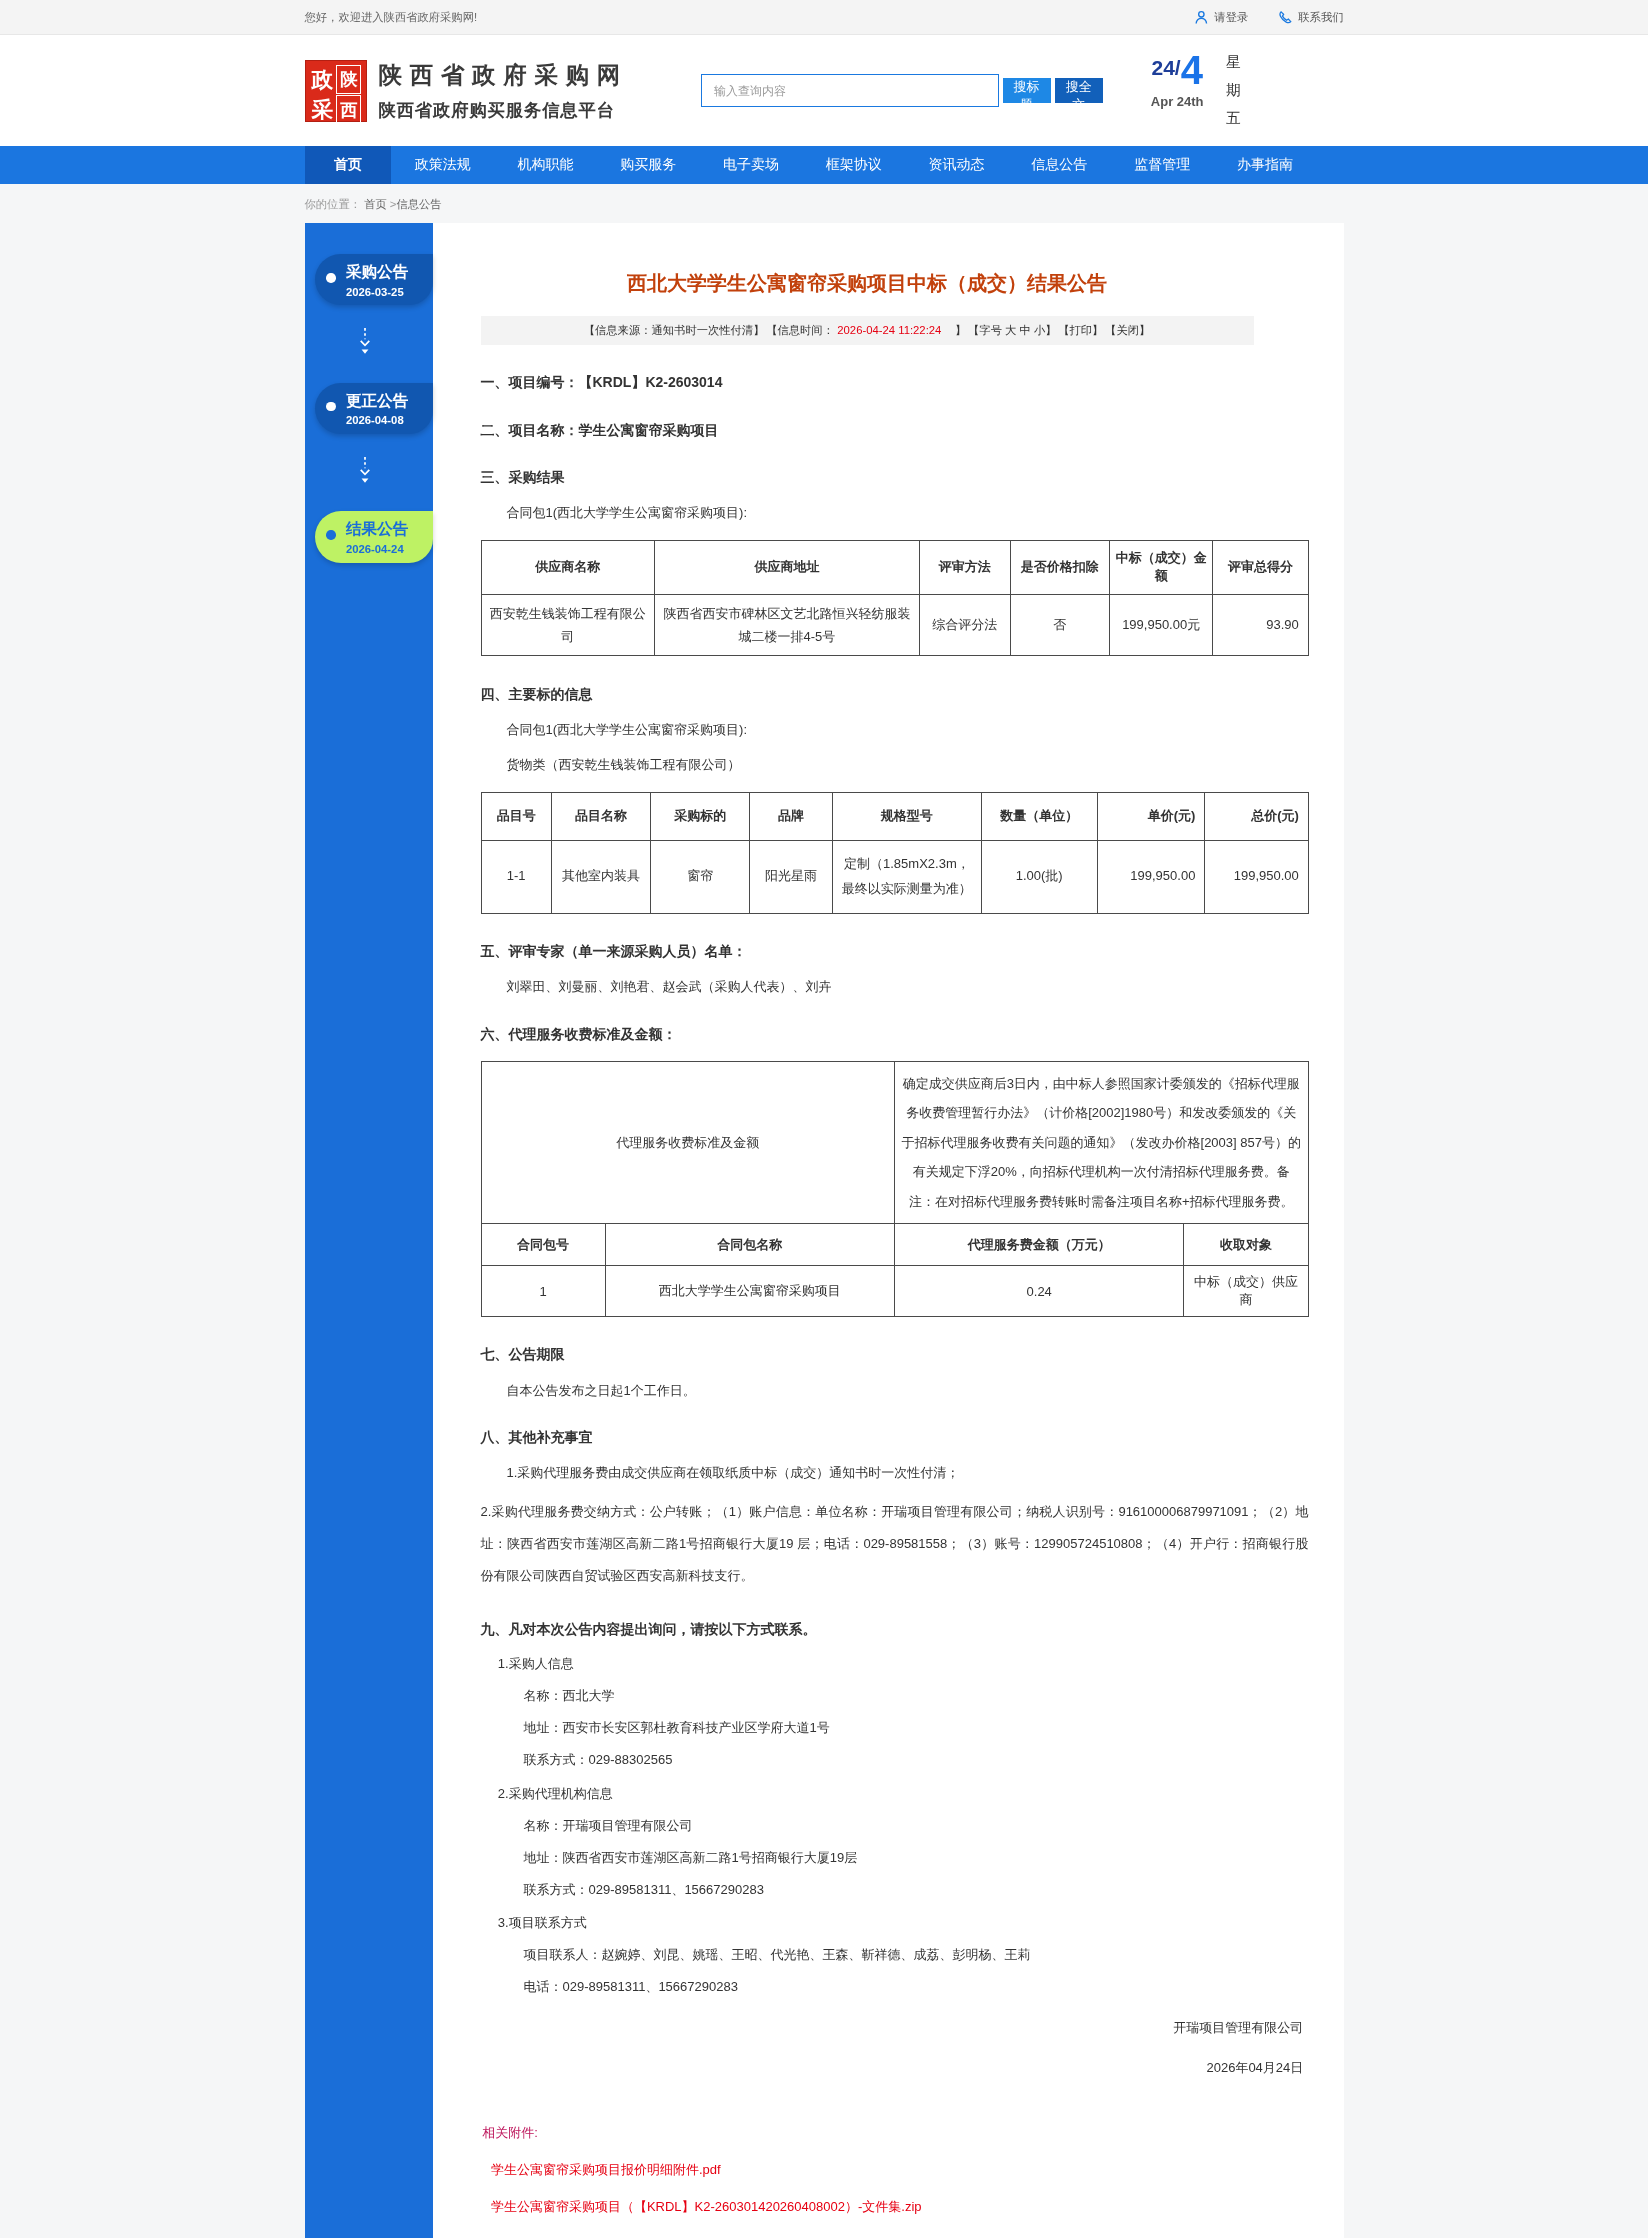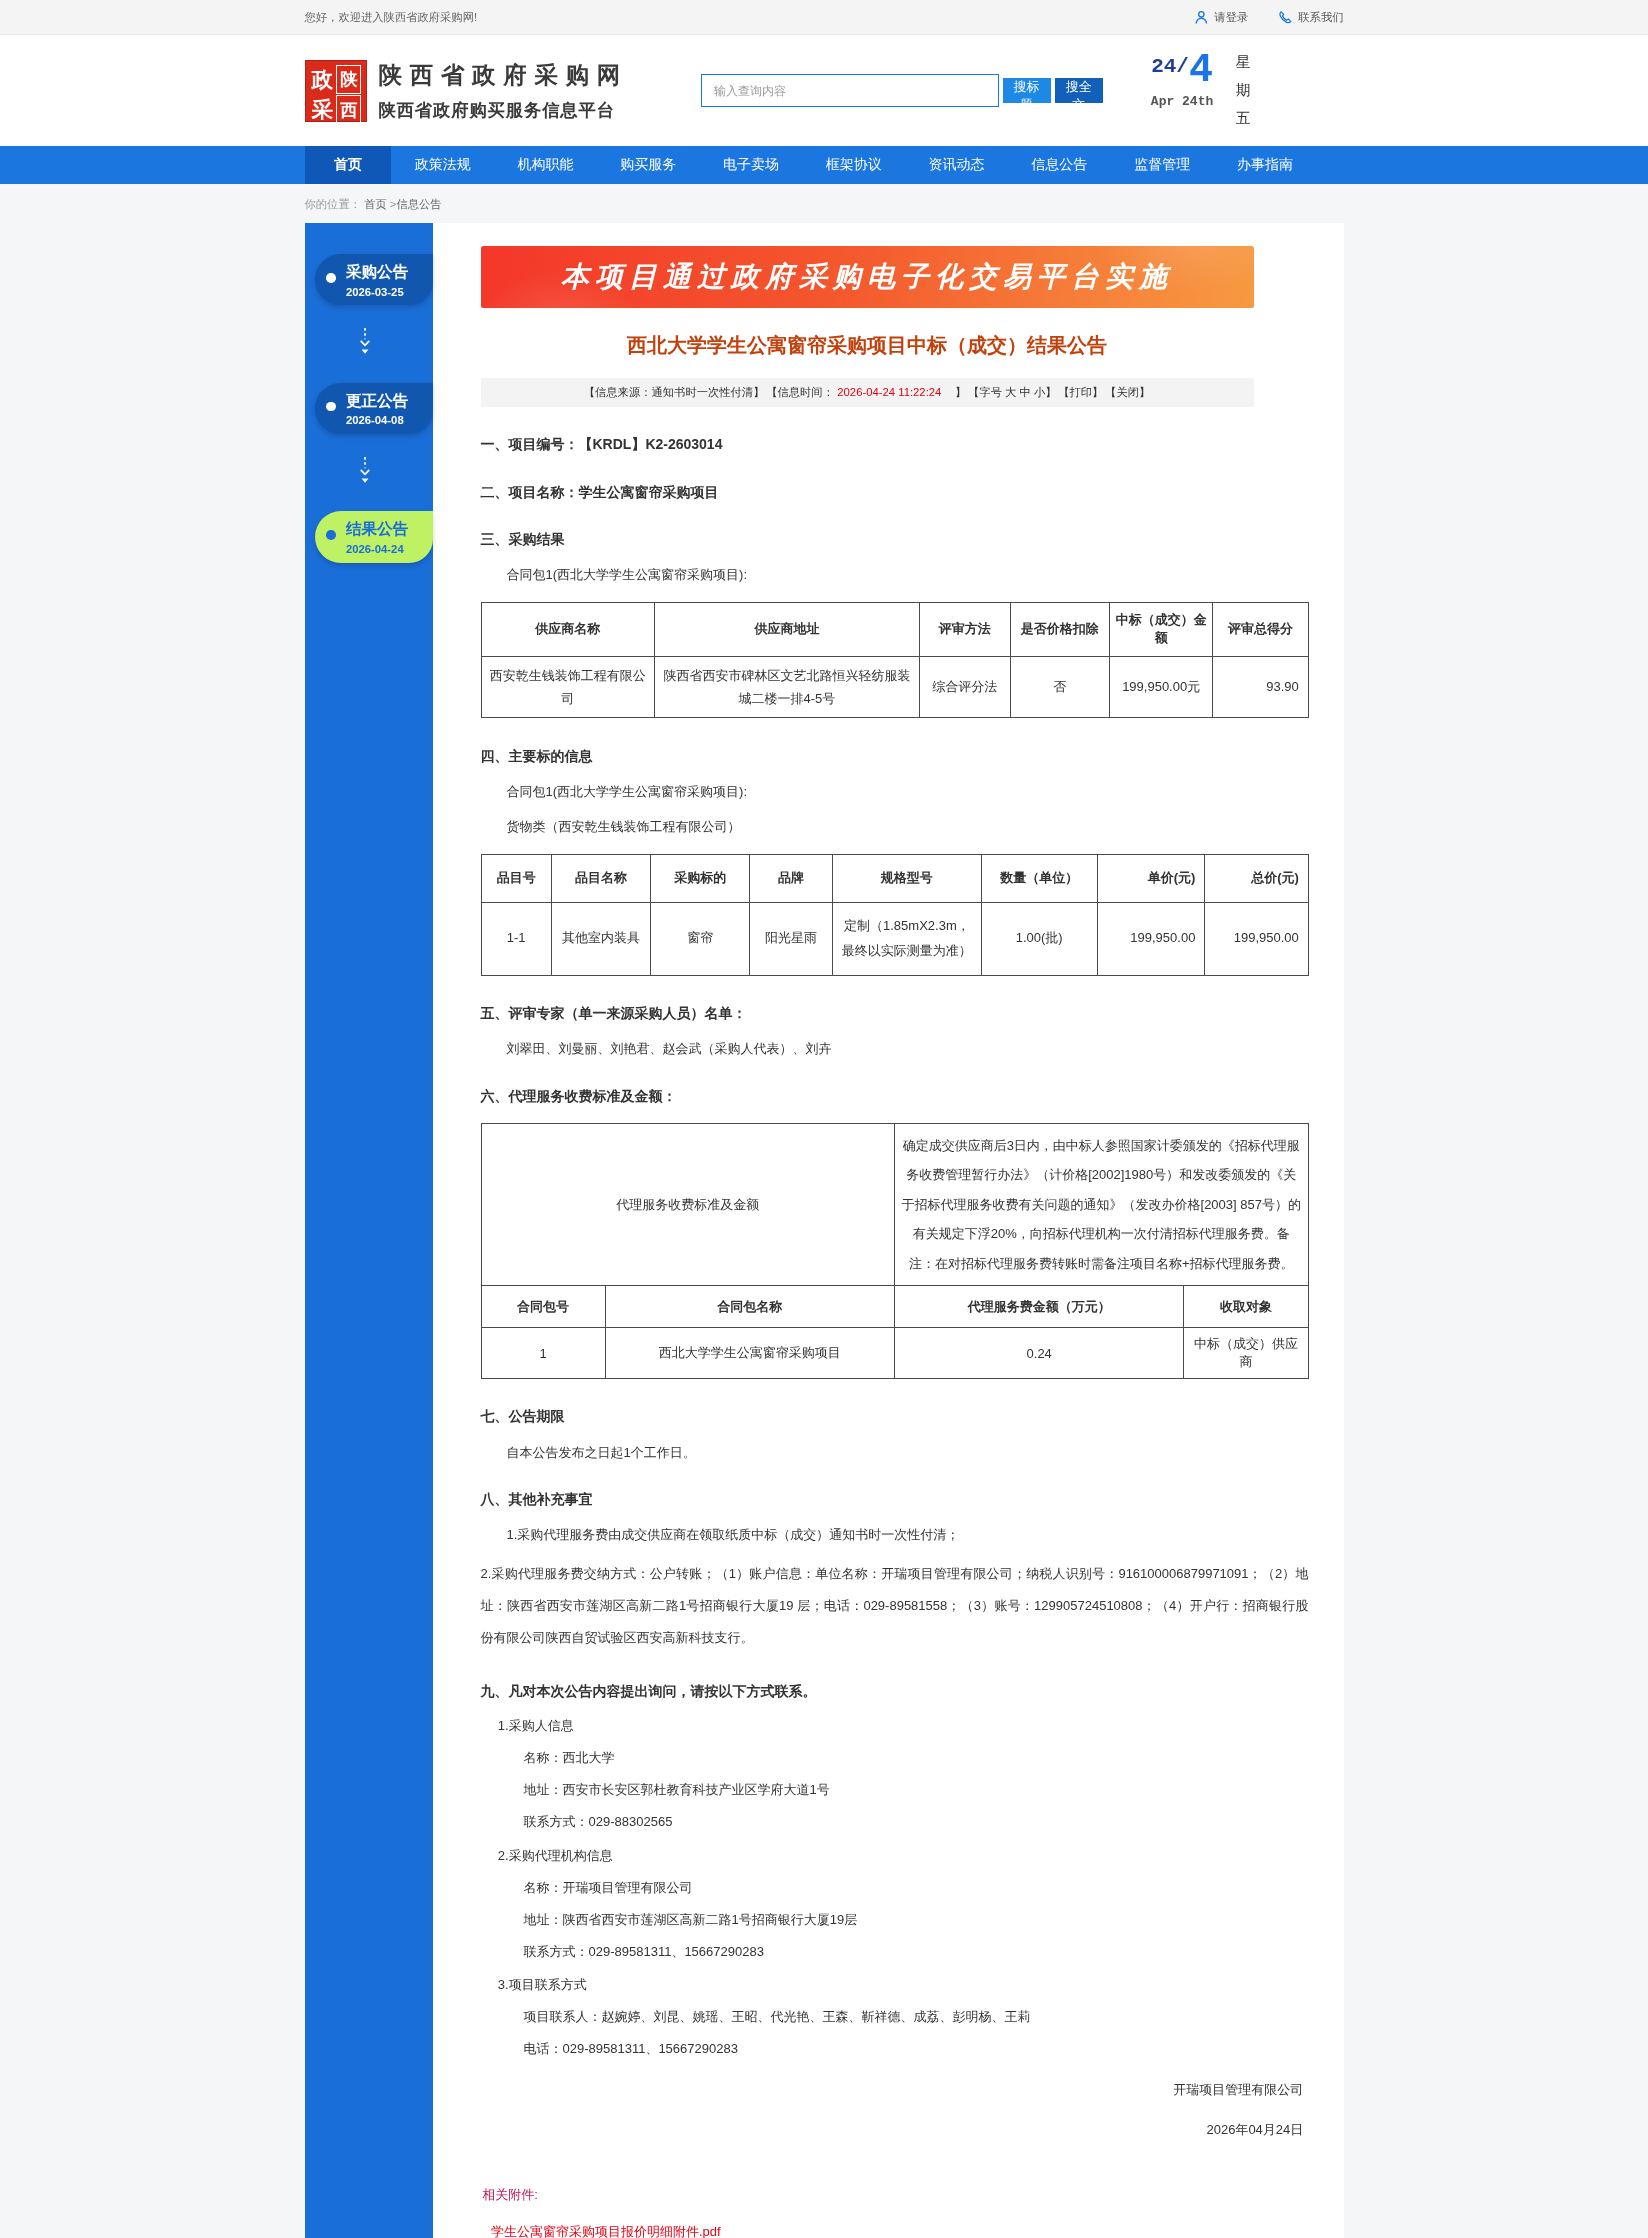--- a/index.html
+++ b/index.html
@@ -22,21 +22,21 @@
   .logo span.boxed { border:1.7px solid #fff; font-size:17.3px; }
   .site-name { font-size:23.4px; font-weight:bold; color:#3a3a3a; letter-spacing:7.8px; }
   .site-sub { font-size:17.3px; font-weight:bold; color:#3a3a3a; margin-top:7px; letter-spacing:0.9px; }
   .searchbar { display:flex; align-items:center; margin-left:73px; }
   .search-input { width:298px; height:33px; border:1.7px solid #1a79e0; padding:0 12px; font-size:12px; color:#333; outline:none; }
   .search-input::placeholder { color:#999; }
   .search-btn { height:25px; border:none; color:#fff; font-size:13px; cursor:pointer; padding:0 8.7px; width:48px; }
   .btn-title { background:#1e88e5; margin-left:3.5px; }
   .btn-full  { background:#1260ba; margin-left:4.3px; }
   .datebox { margin-left:48px; display:flex; align-items:flex-start; gap:22.5px; }
-  .date-main { text-align:center;font-family:Liberation Mono, monospace; }
+  .date-main { text-align:center; }
   .d1 { font-size:21px; font-weight:bold; color:#1e3e99; vertical-align:8.7px; }
   .d2 { font-size:40px; font-weight:bold; color:#1a73e8; }
   .d-en { font-size:13px; font-weight:bold; color:#555; margin-top:1.7px; }
   .weekday { font-size:14.7px; color:#333; width:1.1em; word-break:break-all; line-height:1.9; margin-top:1.7px; }
 
   
   .navbar { background:#1b76e0; height:38px; }
   .nav-list { display:flex; height:100%; list-style:none; margin:0 auto; padding:0; width:1039px; }
   .nav-item { color:#fff; font-size:14px; display:flex; align-items:center; justify-content:center; padding:0 23.4px; cursor:pointer; }
   .nav-item.active { background:#1058b8; font-weight:bold; padding:0 29.4px; }
@@ -194,23 +194,20 @@
         <path d="M3 25 L11 25 L7 30 Z" fill="#fff"></path>
       </svg>
       <div class="step-pill active">
         <span class="dot"></span>
         <div class="step-label">结果公告</div>
         <div class="step-date">2026-04-24</div>
       </div>
     </aside>
 
     <main class="content">
-      <div class="banner">
-        <span class="banner-text">本项目通过政府采购电子化交易平台实施</span>
-      </div>
       <h1 class="art-title">西北大学学生公寓窗帘采购项目中标（成交）结果公告</h1>
       <div class="meta-bar">
         <span>【信息来源：通知书时一次性付清】</span>
         <span>【信息时间：</span>
           <span class="meta-time">2026-04-24 11:22:24</span>
           <span>】</span>
         <span class="meta-link">【字号 大 中 小】</span>
         <span class="meta-link">【打印】</span>
         <span class="meta-link">【关闭】</span>
       </div>

